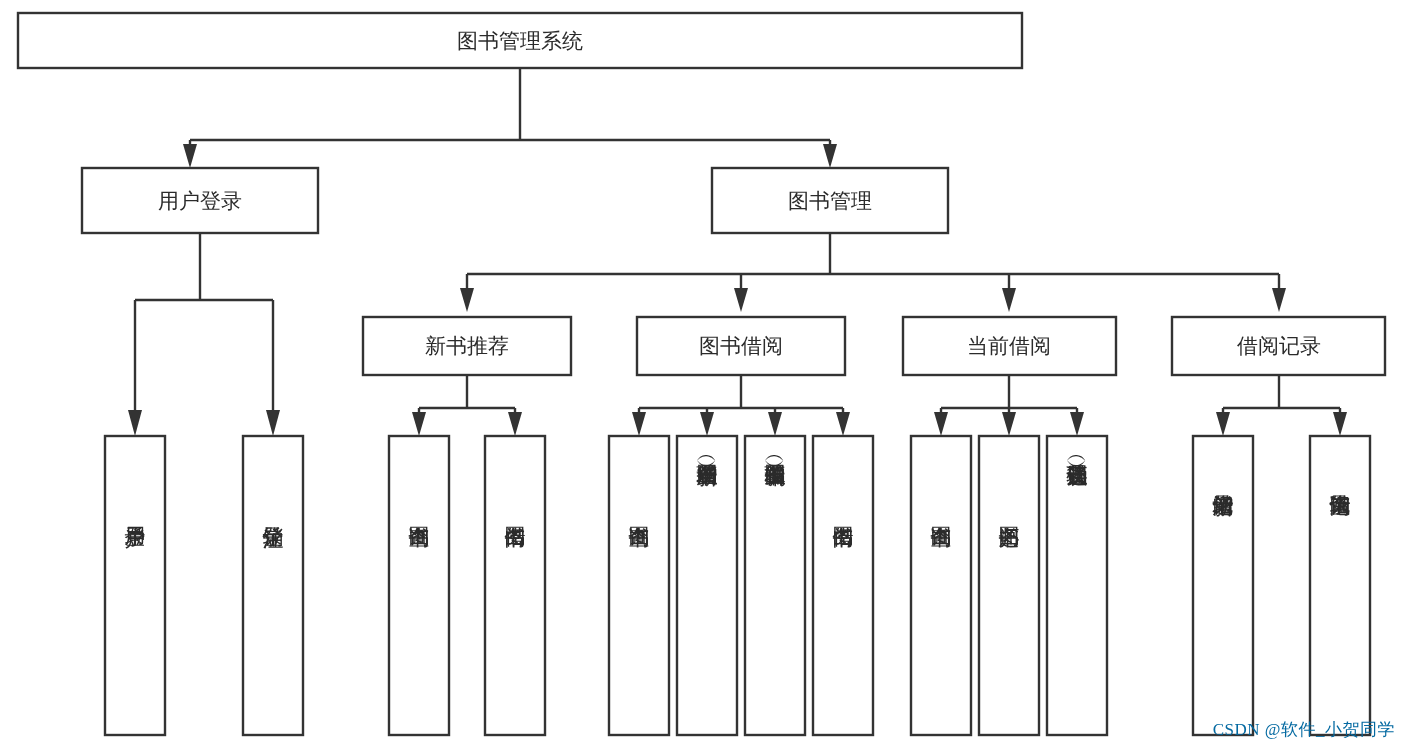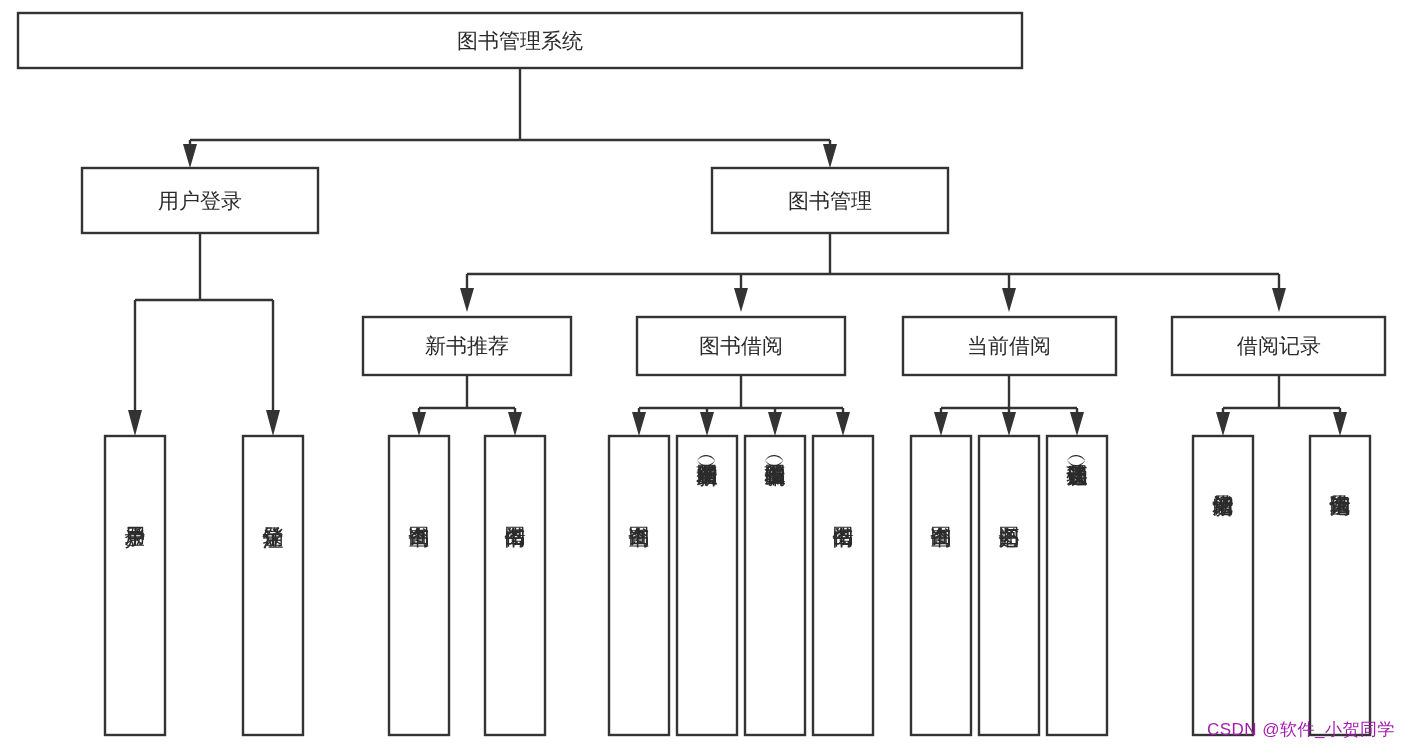--- a/index.html
+++ b/index.html
@@ -51,23 +51,23 @@
     fill: none;
   }
   .edge-arrow {
     fill: #333333;
     stroke: none;
   }
   .watermark {
     position: absolute;
     right: 10px;
     bottom: 6px;
-    color: #a21caf;
+    color: #0369a1;
     font-size: 17px;
-    font-family: Liberation Sans, sans-serif;
+    font-family: Liberation Serif, serif;
     letter-spacing: 0.5px;
     white-space: nowrap;
     user-select: none;
   }
 </style>
 </head>
 <body>
 
 <div id="diagram-root">
 

